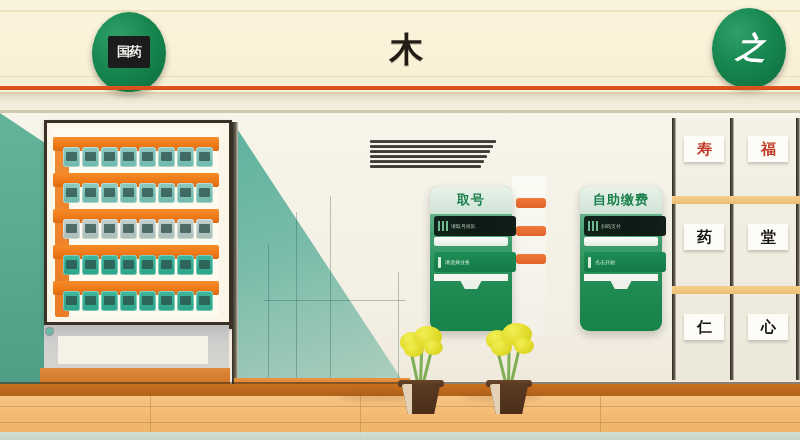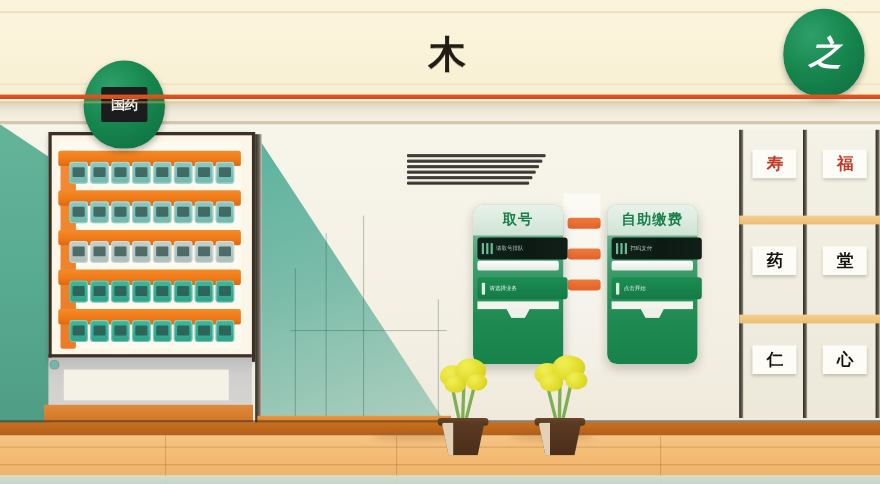--- a/index.html
+++ b/index.html
@@ -18,21 +18,21 @@
   .sign-title{position:absolute;left:240px;top:28px;width:340px;height:44px;
     display:flex;align-items:center;justify-content:center;gap:8px;}
   .sign-title .glyphs{font-family:"DejaVu Serif",serif;font-weight:bold;font-size:30px;
     color:#231c15;letter-spacing:1px;white-space:nowrap;
     filter:blur(0.35px);text-shadow:0 1px 0 rgba(60,45,30,.35);}
   .sign-title .glyph-lead{font-size:34px;margin-right:6px;}
 
   .logo{position:absolute;width:74px;height:80px;border-radius:50% 50% 46% 46%/52% 52% 48% 48%;
     background:radial-gradient(circle at 34% 30%,#2fa06a 0%,#17874f 45%,#0d6c3e 100%);
     box-shadow:0 3px 6px rgba(0,0,0,.30);}
-  .logo-left{left:76px;top:12px;margin-top:43px;}
+  .logo-left{left:92px;top:12px;}
   .logo-right{left:712px;top:8px;}
   .logo-left .plate{position:absolute;left:16px;top:24px;width:42px;height:32px;
     background:#1c1c1c;border-radius:2px;display:flex;align-items:center;justify-content:center;
     overflow:hidden;}
   .logo-left .plate span{color:#f2f2ee;font-family:"DejaVu Sans",sans-serif;font-weight:bold;
     font-size:13px;letter-spacing:-1px;filter:blur(.3px);}
   .logo-right .calli{position:absolute;left:0;top:0;width:74px;height:80px;
     display:flex;align-items:center;justify-content:center;}
   .logo-right .calli span{color:#ffffff;font-family:"DejaVu Serif",serif;font-style:italic;
     font-weight:bold;font-size:30px;transform:rotate(-8deg) skewX(-6px);filter:blur(.4px);
@@ -92,21 +92,21 @@
   
   .vent{position:absolute;left:370px;top:140px;width:126px;height:34px;}
   .vent .slat{position:absolute;left:0;height:3px;
     background:linear-gradient(180deg,#5b5a54 0%,#33322d 60%,#4d4c46 100%);border-radius:1px;}
 
   
   .kiosk{position:absolute;top:186px;width:82px;height:145px;border-radius:9px;
     background:linear-gradient(180deg,#8fc4a8 0%,#3e9e6d 38%,#1f8b52 70%,#17834a 100%);
     box-shadow:0 4px 10px rgba(0,0,0,.20);}
   .kiosk-left{left:430px;}
-  .kiosk-right{left:552px;}
+  .kiosk-right{left:580px;}
   .kiosk-top{position:absolute;left:0;top:0;width:82px;height:28px;border-radius:9px 9px 0 0;
     background:linear-gradient(180deg,#e9f2ea 0%,#cfe3d5 100%);display:flex;align-items:center;
     justify-content:center;}
   .kiosk-top span{font-family:Liberation Sans, sans-serif;font-weight:bold;font-size:13px;
     color:#18804a;letter-spacing:1px;filter:blur(.35px);}
   .kiosk-screen{position:absolute;left:4px;top:30px;width:74px;height:20px;border-radius:3px;
     background:linear-gradient(90deg,#10241c 0%,#0d1a14 55%,#121f18 100%);
     display:flex;align-items:center;padding:0 4px;gap:3px;}
   .kiosk-screen .bars{display:flex;gap:2px;}
   .kiosk-screen .bars b{display:block;width:2px;height:10px;background:#7fd6a8;opacity:.85;}

